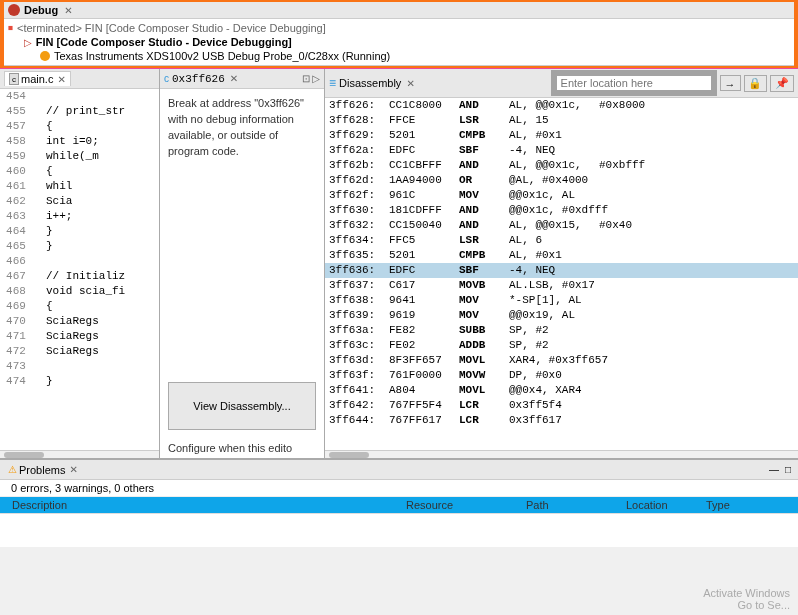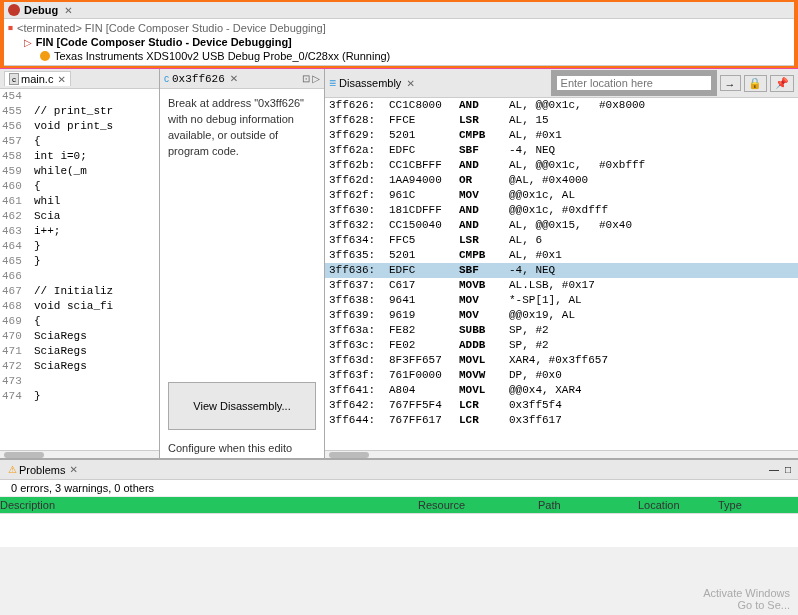--- a/index.html
+++ b/index.html
@@ -67,21 +67,21 @@
       overflow: hidden;
       flex: 1;
       padding: 0;
     }
     .code-line {
       display: flex;
       line-height: 15px;
       padding: 0 2px;
       white-space: nowrap;
     }
-    .line-num { color: #888; min-width: 28px; text-align: left; margin-right: 4px; user-select: none; }
+    .line-num { color: #888; min-width: 28px; text-align: center; margin-right: 16px; user-select: none; }
     .line-text { color: #000; }
     .scroll-bar-h {
       height: 8px; background: #f0f0f0; border-top: 1px solid #ccc;
       display: flex; align-items: center;
     }
 
     
     .info-panel {
       width: 165px;
       border-right: 1px solid #aaa;
@@ -187,23 +187,23 @@
       display: flex; align-items: center; gap: 2px;
     }
     .problems-summary {
       font-size: 11px;
       padding: 2px 11px;
       border-bottom: 1px solid #eee;
     }
     .problems-col-headers {
       display: flex;
       font-size: 11px;
-      padding: 2px 0;
+      padding: 2px 12px;
       border-bottom: 1px solid #ddd;
-      background: #22c55e;
+      background: #0ea5e9;
     }
     .col-h { min-width: 80px; color: #333; }
     .col-h.grow { flex: 1; }
 
     
     .activate-watermark {
       position: absolute;
       right: 0; bottom: 0;
       padding: 4px 8px;
       text-align: right;
@@ -252,24 +252,20 @@
       </div>
     </div>
     <div class="source-content">
       <div class="code-line">
           <span class="line-num">454</span>
           <span class="line-text"></span>
         </div>
       <div class="code-line">
           <span class="line-num">455</span>
           <span class="line-text">// print_str</span>
-        </div>
-      <div class="code-line">
-          <span class="line-num">456</span>
-          <span class="line-text">void print_s</span>
         </div>
       <div class="code-line">
           <span class="line-num">457</span>
           <span class="line-text">{</span>
         </div>
       <div class="code-line">
           <span class="line-num">458</span>
           <span class="line-text">    int i=0;</span>
         </div>
       <div class="code-line">

